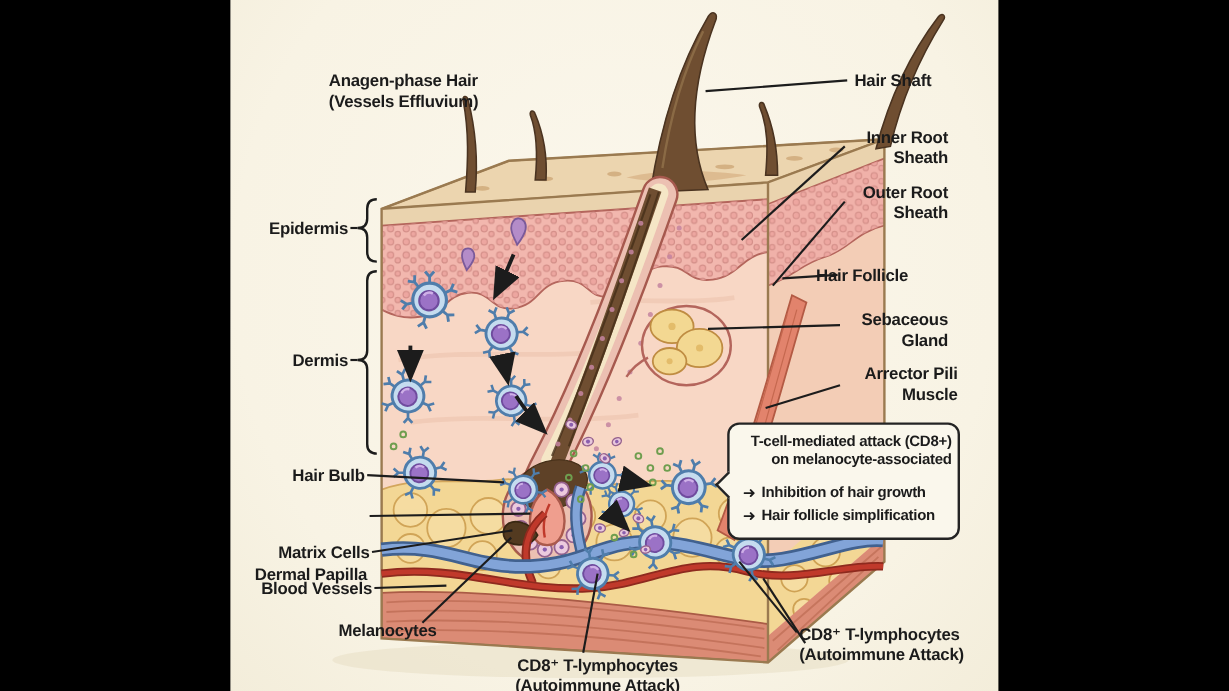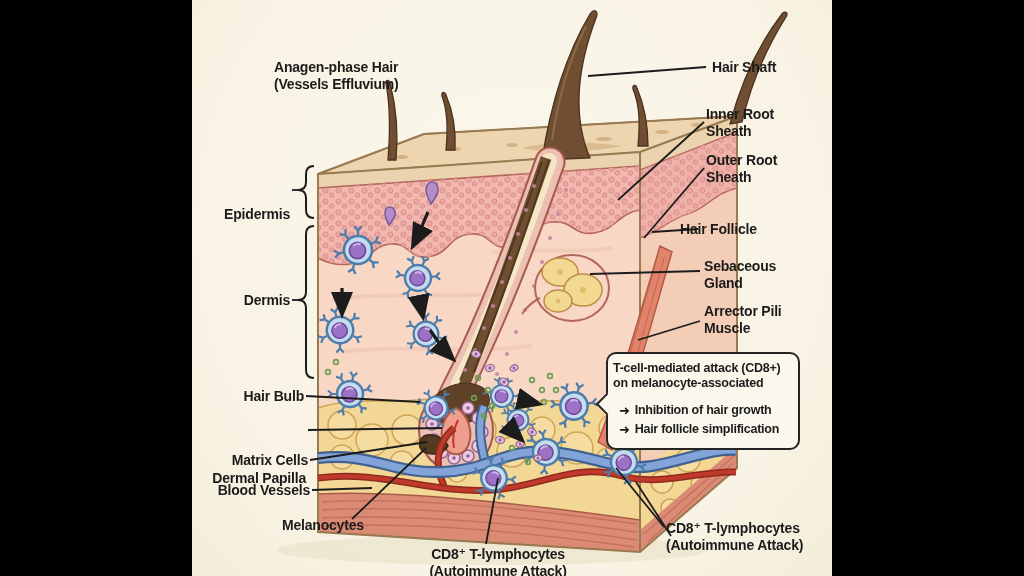--- a/index.html
+++ b/index.html
@@ -7,30 +7,30 @@
          font-family:"Liberation Sans","DejaVu Sans",sans-serif;padding-left:26px;}
   .bar{position:absolute;top:0;height:576px;background:#000;}
   .bar.left{left:0;width:192px;}
   .bar.right{left:832px;width:192px;}
   .content{position:absolute;left:192px;top:0;width:640px;height:576px;
            background:radial-gradient(ellipse at 50% 40%, #fbf7ec 0%, #f8f3e4 70%, #f3edda 100%);}
   .content svg{position:absolute;left:0;top:0;}
   .lbl{position:absolute;font-size:14px;font-weight:700;line-height:1.18;color:#1b1b1b;
        letter-spacing:-0.2px;white-space:nowrap;}
   .lbl.r{text-align:right;}
-  .lbl.wrap{white-space:normal;}
+  .lbl.wrap{white-space:normal;text-align:right;}
   .lbl.center{text-align:center;}
   .callout{position:absolute;left:414px;top:352px;width:194px;box-sizing:border-box;
            background:#faf7ec;border:2.5px solid #242424;border-radius:10px;
            padding:7px 5px 8px 5px;z-index:5;}
   .co-tail{position:absolute;left:-9px;top:42px;width:14px;height:14px;background:#faf7ec;
            border-left:2.5px solid #242424;border-bottom:2.5px solid #242424;
            transform:rotate(45deg);}
   .co-title{font-size:12.5px;font-weight:700;letter-spacing:-0.25px;line-height:1.22;
-            text-align:left;color:#1b1b1b;}
+            text-align:right;color:#1b1b1b;}
   .co-bullets{margin-top:9px;padding-left:6px;}
   .co-bullet{display:flex;align-items:center;gap:5px;font-size:12.5px;font-weight:700;
              letter-spacing:-0.25px;line-height:1.5;color:#1b1b1b;white-space:nowrap;}
   .co-arrow{font-size:13px;}
 </style>
 </head>
 <body>
 
 <div class="frame">
   <div class="bar left"></div>
@@ -355,21 +355,21 @@
         <path d="M294,544 L306,478"></path>
         <path d="M472,527 L424,468"></path>
         <path d="M479,536 L444,482"></path>
       </g>
     </svg>
 
     <div class="lbl" style="left:82px;top:59px;">
       <span>Anagen-phase Hair</span><br>
       <span>(Vessels Effluvium)</span>
     </div>
-    <div class="lbl r" style="right:542px;top:182px;margin-top:24px;">Epidermis</div>
+    <div class="lbl r" style="right:542px;top:182px;">Epidermis</div>
     <div class="lbl r" style="right:542px;top:292px;">Dermis</div>
     <div class="lbl r" style="right:528px;top:388px;">Hair Bulb</div>
     <div class="lbl r" style="right:526px;top:422px;margin-top:48px;">Dermal Papilla</div>
     <div class="lbl r" style="right:524px;top:452px;">Matrix Cells</div>
     <div class="lbl r" style="right:522px;top:482px;">Blood Vessels</div>
     <div class="lbl" style="left:90px;top:517px;">Melanocytes</div>
 
     <div class="lbl" style="left:520px;top:59px;">Hair Shaft</div>
     <div class="lbl wrap" style="left:514px;top:106px;width:84px;">Inner Root Sheath</div>
     <div class="lbl wrap" style="left:514px;top:152px;width:84px;">Outer Root Sheath</div>

